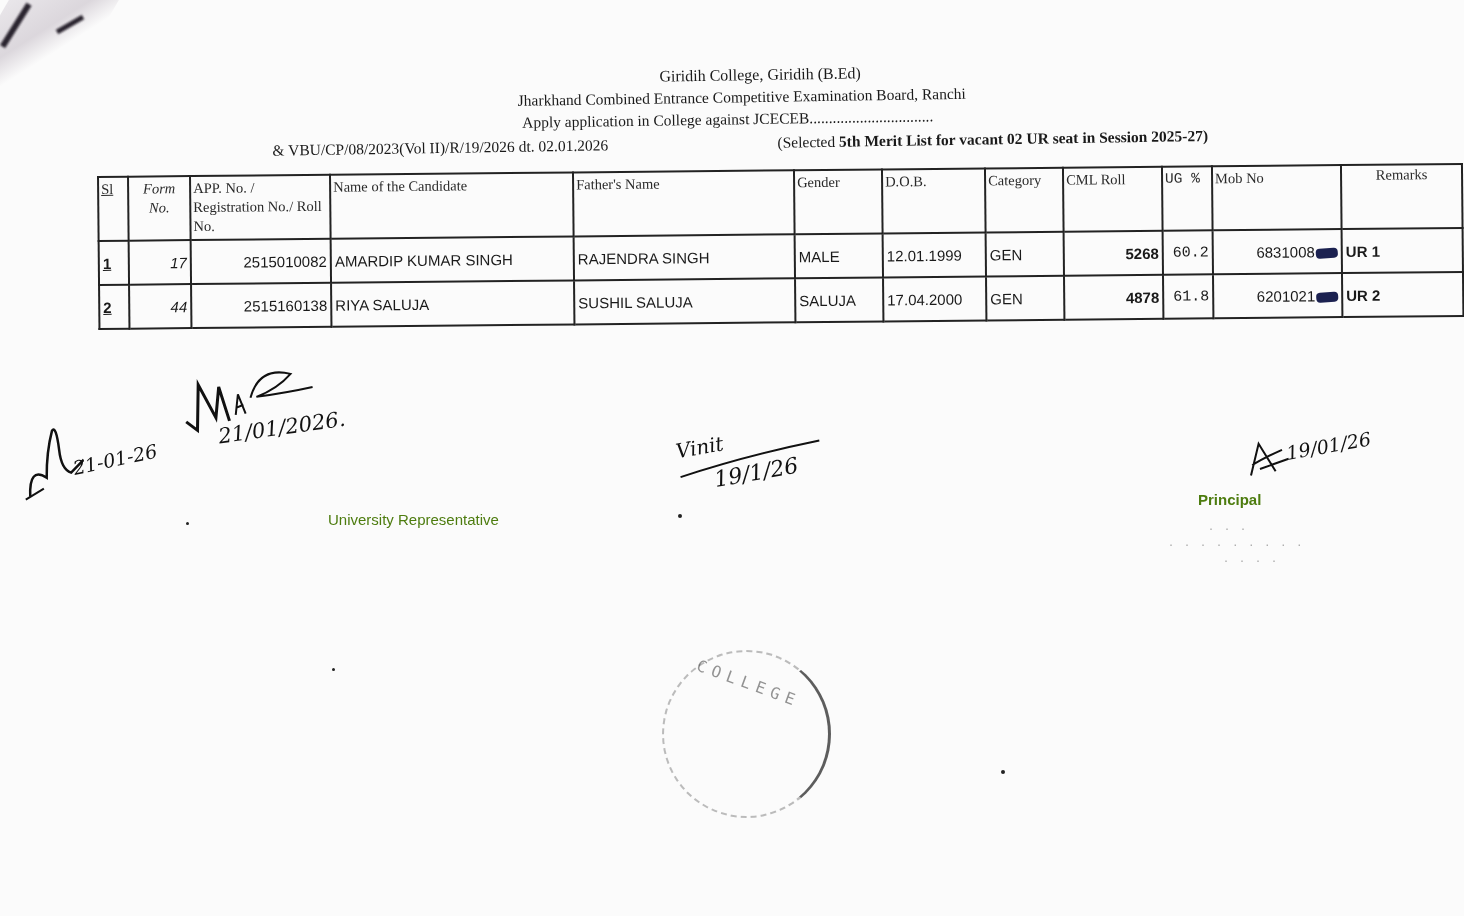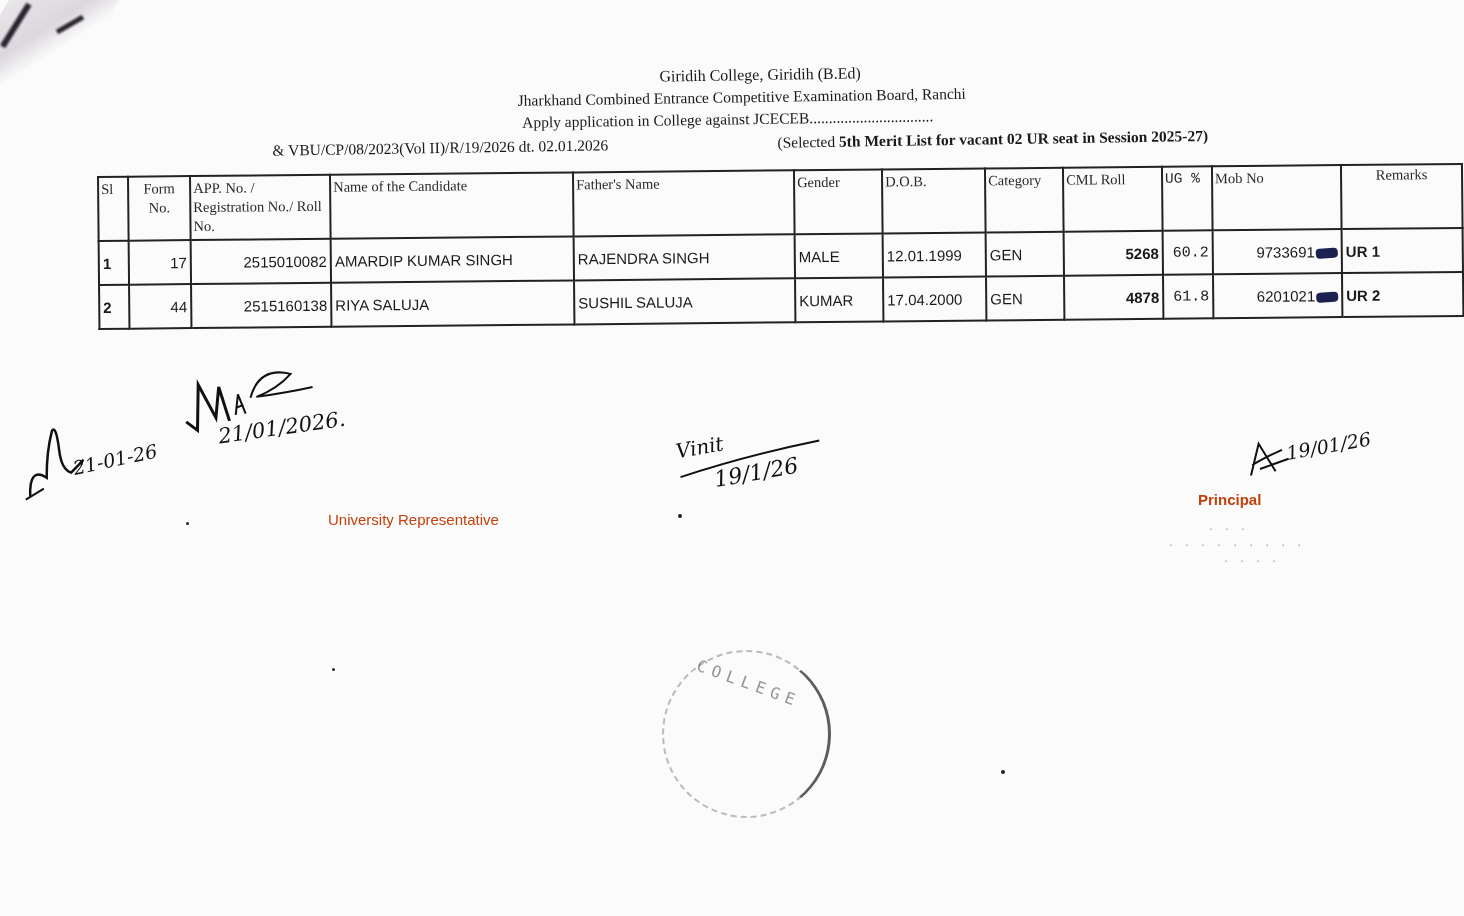--- a/index.html
+++ b/index.html
@@ -57,22 +57,22 @@
     }
     th.center { text-align: center; }
     td {
       font-family: "Liberation Sans", sans-serif;
       font-size: 15px; height: 42px; vertical-align: middle;
       padding: 0 3px;
     }
     td.num { text-align: right; }
     td.center { text-align: right; }
     td.bold { font-weight: bold; }
-    .c-sl { width: 22px; }
-    .c-form { width: 54px; }
+    .c-sl { width: 22px; text-decoration: underline; }
+    .c-form { width: 54px; font-style: italic; }
     .c-app { width: 132px; }
     .c-name { width: 235px; }
     .c-father { width: 213px; }
     .c-gender { width: 80px; }
     .c-dob { width: 95px; }
     .c-cat { width: 70px; }
     .c-cml { width: 91px; }
     .c-ug { width: 42px; font-family: Liberation Mono, monospace; }
     .c-mob { width: 121px; }
     .c-rem { width: 113px; }
@@ -83,21 +83,21 @@
       transform: rotate(-4deg);
     }
 
     .signature { position: absolute; }
     .sig-text {
       font-family: "DejaVu Serif", serif; font-style: italic;
       color: #111; white-space: nowrap;
     }
     .label-bold {
       position: absolute; font-family: "Liberation Sans", sans-serif;
-      font-size: 15px; color: #c2410c; white-space: nowrap;
+      font-size: 15px; color: #4d7c0f; white-space: nowrap;
     }
     .stamp {
       position: absolute; left: 662px; top: 650px; width: 164px; height: 164px;
       border-radius: 50%;
       border: 2px dashed rgba(70,70,70,0.35);
       border-right: 3px solid rgba(40,40,40,0.75);
     }
     .stamp-text {
       position: absolute; left: 30px; top: 22px; font-size: 16px;
       color: rgba(60,60,60,0.55); letter-spacing: 6px;
@@ -148,30 +148,30 @@
         <td class="c-sl bold">1</td>
         <td class="c-form center">17</td>
         <td class="c-app num">2515010082</td>
         <td class="c-name">AMARDIP KUMAR SINGH</td>
         <td class="c-father">RAJENDRA SINGH</td>
         <td class="c-gender">MALE</td>
         <td class="c-dob">12.01.1999</td>
         <td class="c-cat">GEN</td>
         <td class="c-cml num bold">5268</td>
         <td class="c-ug num">60.2</td>
-        <td class="c-mob num"><span>9733691</span><span class="redacted"></span></td>
+        <td class="c-mob num"><span>6831008</span><span class="redacted"></span></td>
         <td class="c-rem bold">UR 1</td>
       </tr>
       <tr>
         <td class="c-sl bold">2</td>
         <td class="c-form center">44</td>
         <td class="c-app num">2515160138</td>
         <td class="c-name">RIYA SALUJA</td>
         <td class="c-father">SUSHIL SALUJA</td>
-        <td class="c-gender">KUMAR</td>
+        <td class="c-gender">SALUJA</td>
         <td class="c-dob">17.04.2000</td>
         <td class="c-cat">GEN</td>
         <td class="c-cml num bold">4878</td>
         <td class="c-ug num">61.8</td>
         <td class="c-mob num"><span>6201021</span><span class="redacted"></span></td>
         <td class="c-rem bold">UR 2</td>
       </tr>
     </tbody>
   </table>
 </div>

